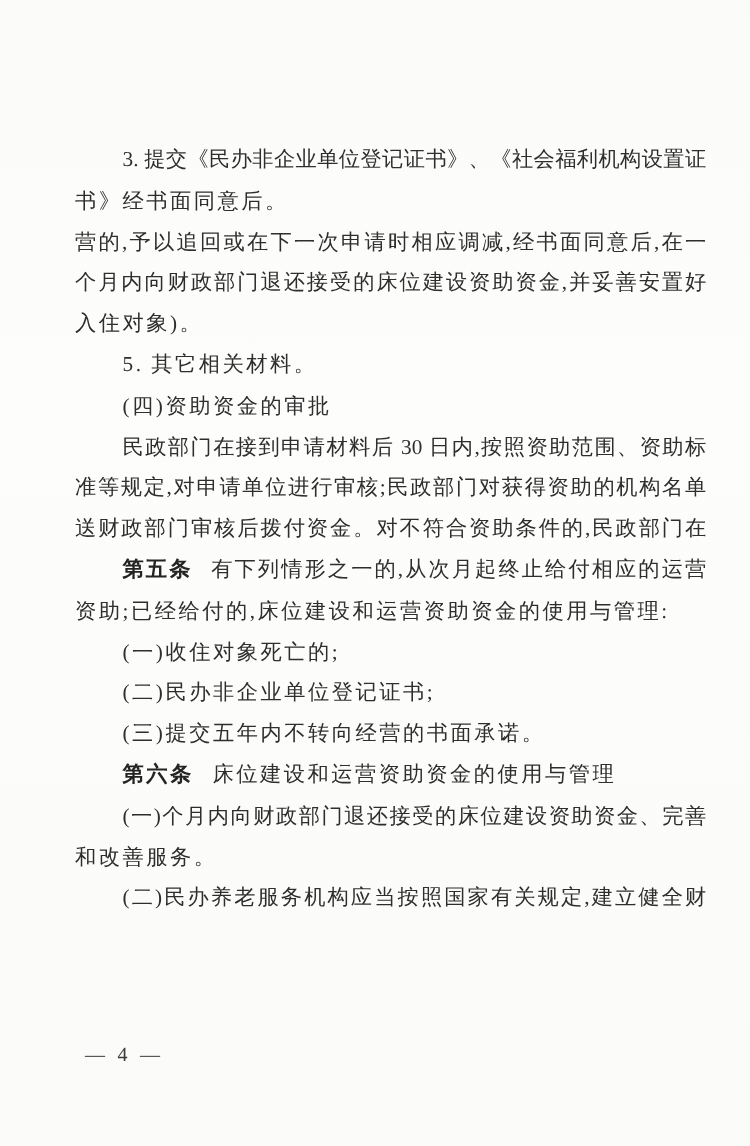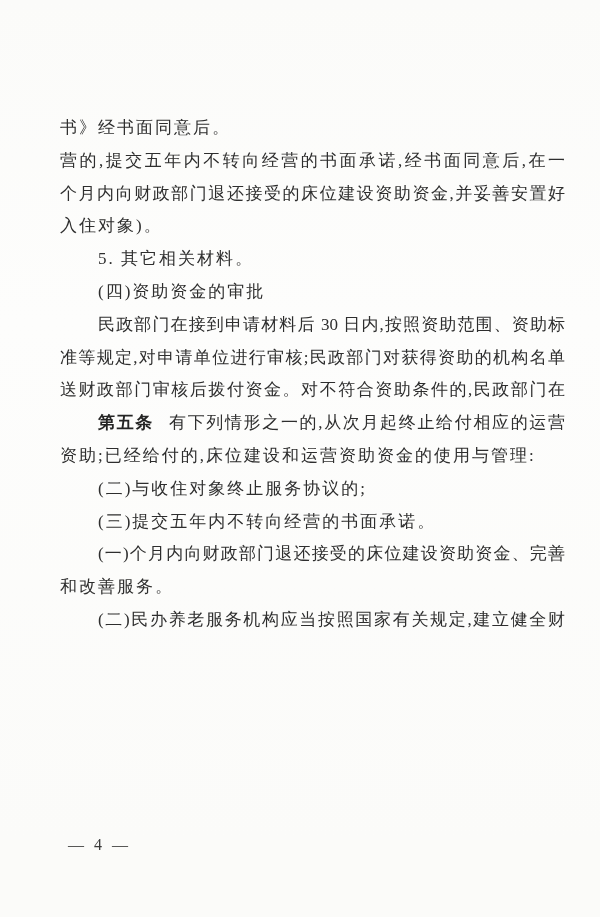--- a/index.html
+++ b/index.html
@@ -60,33 +60,36 @@
     letter-spacing: 3px;
     color: #3a3a3a;
   }
 </style>
 </head>
 <body>
 
 <div class="page">
   <div class="content">
 
+    <div class="line indent j"><span>3. 提交《民办非企业单位登记证书》、《社会福利机构设置证</span></div>
     <div class="line"><span>书》经书面同意后。</span></div>
-    <div class="line j"><span>营的,提交五年内不转向经营的书面承诺,经书面同意后,在一</span></div>
+    <div class="line j"><span>营的,予以追回或在下一次申请时相应调减,经书面同意后,在一</span></div>
     <div class="line j"><span>个月内向财政部门退还接受的床位建设资助资金,并妥善安置好</span></div>
     <div class="line"><span>入住对象)。</span></div>
     <div class="line indent"><span>5. 其它相关材料。</span></div>
     <div class="line indent"><span>(四)资助资金的审批</span></div>
     <div class="line indent j"><span>民政部门在接到申请材料后 30 日内,按照资助范围、资助标</span></div>
     <div class="line j"><span>准等规定,对申请单位进行审核;民政部门对获得资助的机构名单</span></div>
     <div class="line j"><span>送财政部门审核后拨付资金。对不符合资助条件的,民政部门在</span></div>
     <div class="line indent j"><span class="term">第五条</span><span>有下列情形之一的,从次月起终止给付相应的运营</span></div>
     <div class="line"><span>资助;已经给付的,床位建设和运营资助资金的使用与管理:</span></div>
-    <div class="line indent"><span>(二)与收住对象终止服务协议的;</span></div>
+    <div class="line indent"><span>(一)收住对象死亡的;</span></div>
+    <div class="line indent"><span>(二)民办非企业单位登记证书;</span></div>
     <div class="line indent"><span>(三)提交五年内不转向经营的书面承诺。</span></div>
+    <div class="line indent"><span class="term">第六条</span><span>床位建设和运营资助资金的使用与管理</span></div>
     <div class="line indent j"><span>(一)个月内向财政部门退还接受的床位建设资助资金、完善</span></div>
     <div class="line"><span>和改善服务。</span></div>
     <div class="line indent j"><span>(二)民办养老服务机构应当按照国家有关规定,建立健全财</span></div>
 
   </div>
 
   <div class="footer">— 4 —</div>
 </div>
 
 </body></html>

